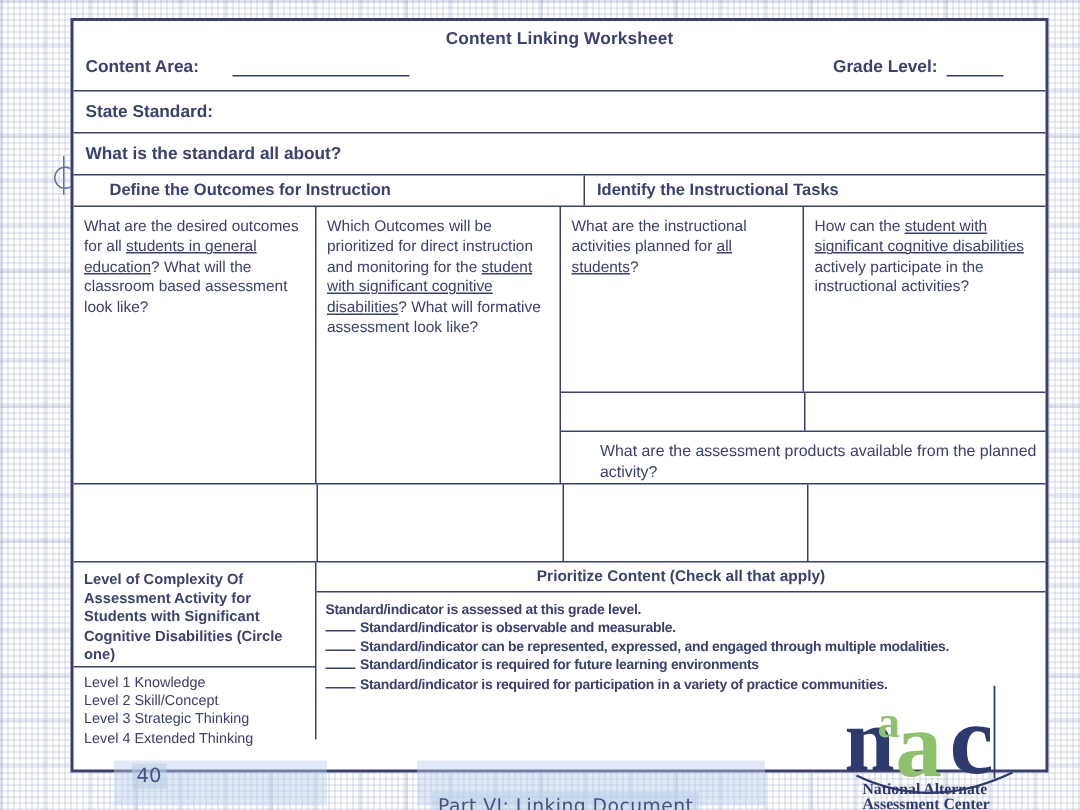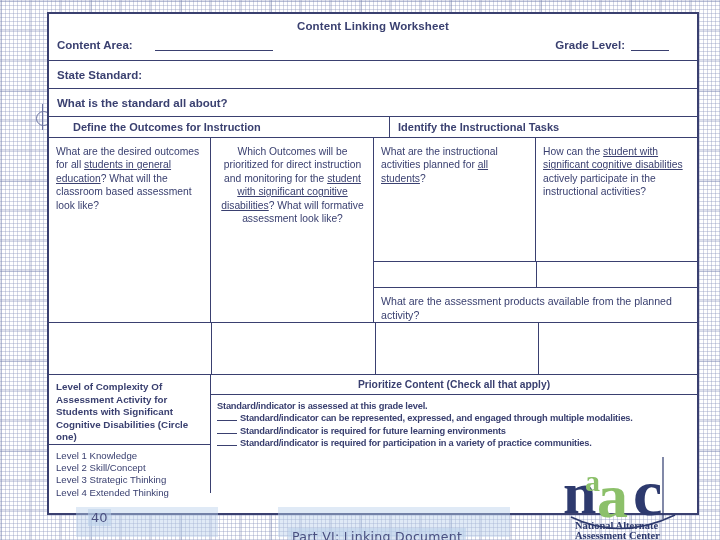--- a/index.html
+++ b/index.html
@@ -94,34 +94,34 @@
 
   
   .body-row { height: 185px; }
   .cell {
     box-sizing: border-box;
     padding: 7px 6px 0 7px;
     font-size: 10.3px;
     line-height: 13.4px;
   }
   .c1 { width: 162px; }
-  .c2 { width: 163px; text-align: center; }
+  .c2 { width: 163px; }
   .c3 { width: 162px; }
   .c4 { flex: 1; }
   u { text-decoration: underline; text-underline-offset: 1px; }
 
   
   .right-stack { display: flex; flex-direction: column; flex: 1; }
   .rs-top { height: 130px; display: flex; }
   .rs-gap { height: 27px; display:flex; }
   .rs-assess {
     flex: 1;
     box-sizing: border-box;
     padding: 6px 6px 0 7px;
-    font-size: 10.6px; line-height: 14px;
+    font-size: 10.6px; line-height: 14px; margin-left: 19px;
   }
 
   .spacer-row { height: 52px; }
 
   
   .bot { display: flex; height: 118px; }
   .bot-l { width: 162px; box-sizing: border-box; display:flex; flex-direction:column; }
   .bot-l-top {
     box-sizing: border-box;
     padding: 6px 5px 0 7px;
@@ -285,20 +285,23 @@
         </div>
       </div>
 
       <div class="bot-r">
         <div class="prio-title bb">
           <span>Prioritize Content (Check all that apply)</span>
         </div>
         <div class="prio-body">
           <div class="chk">
             <span>Standard/indicator is assessed at this grade level.</span>
+          </div>
+          <div class="chk">
+            <span class="ul-blank"></span><span>Standard/indicator is observable and measurable.</span>
           </div>
           <div class="chk">
             <span class="ul-blank"></span><span>Standard/indicator can be represented, expressed, and engaged through multiple modalities.</span>
           </div>
           <div class="chk">
             <span class="ul-blank"></span><span>Standard/indicator is required for future learning environments</span>
           </div>
           <div class="chk">
             <span class="ul-blank"></span><span>Standard/indicator is required for participation in a variety of practice communities.</span>
           </div>

